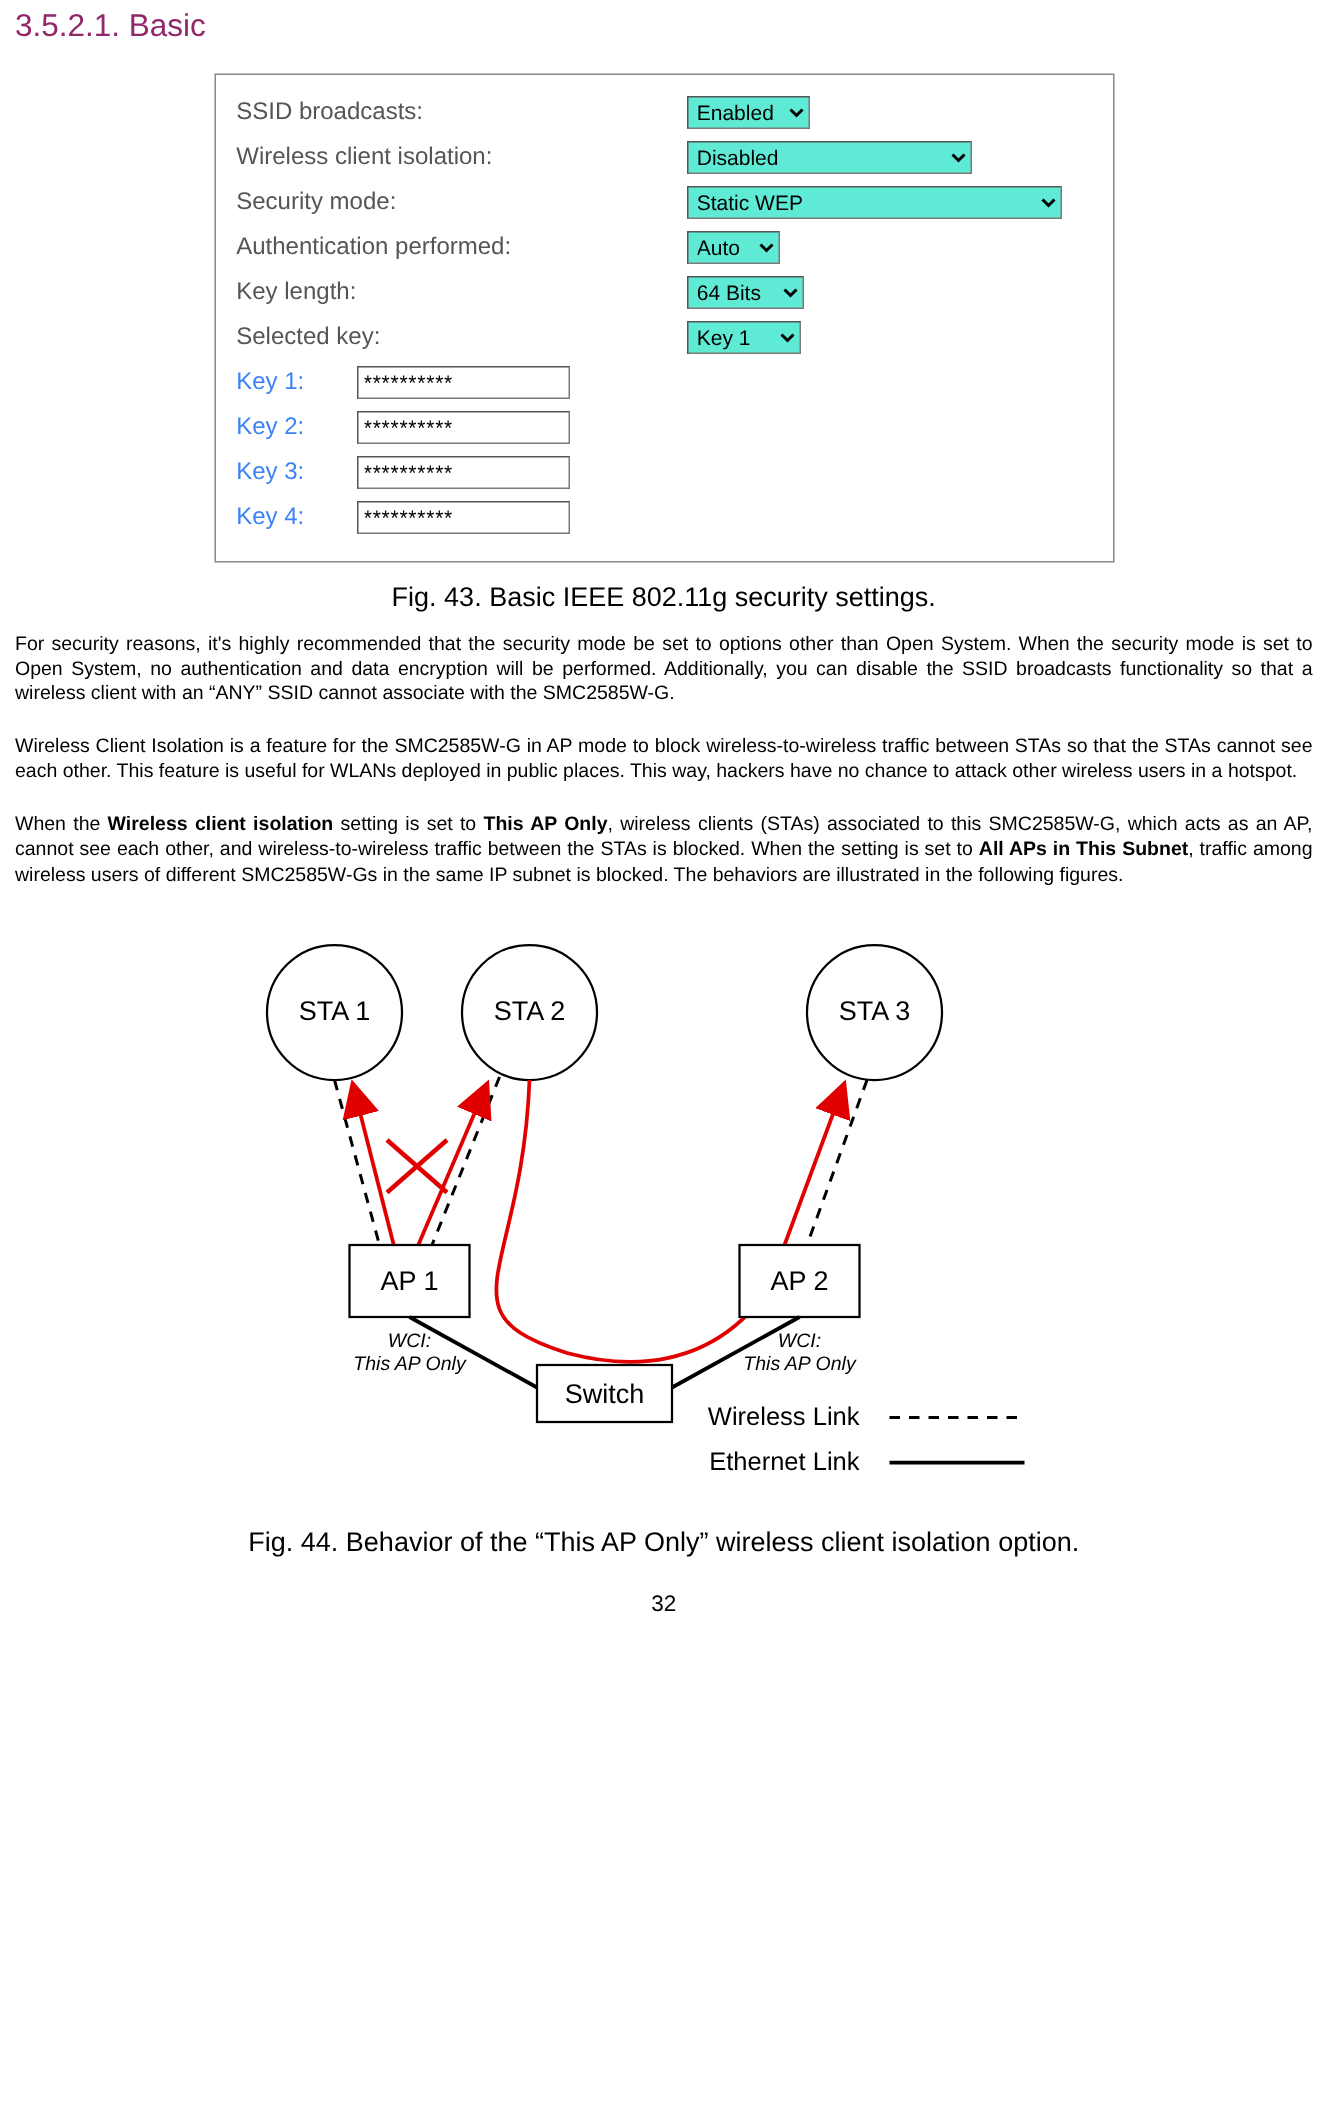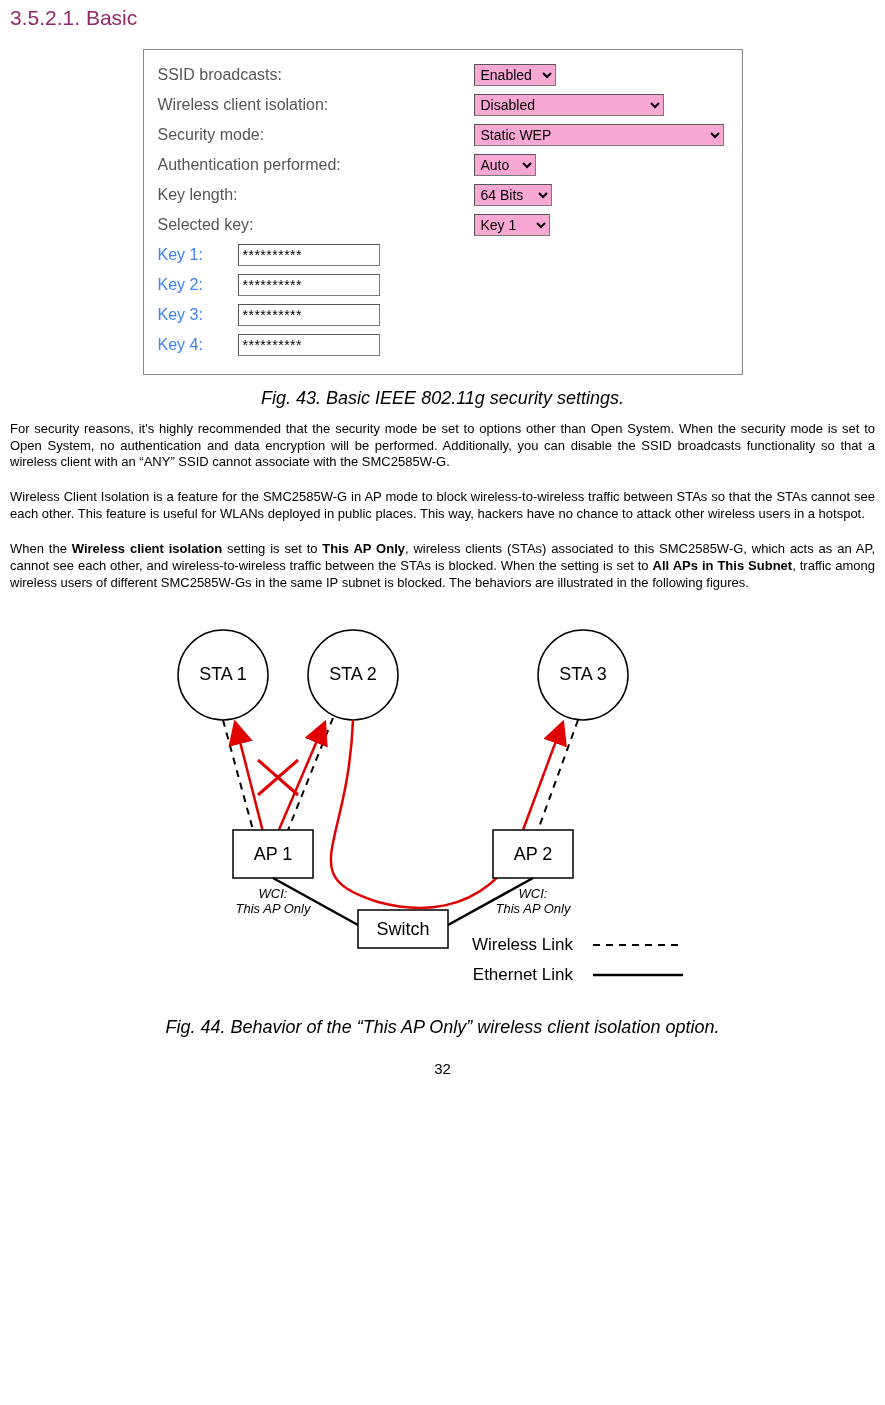--- a/index.html
+++ b/index.html
@@ -24,30 +24,29 @@
     padding: 10px 14px 14px 14px;
     font-family: Arial, sans-serif;
     font-size: 16px;
     color: #444;
     background: #fff;
   }
   .cfg-row {
     display: flex;
     align-items: center;
     height: 30px;
-    gap: 16px;
   }
   .cfg-label {
     width: 300px;
     color: #555;
   }
   .cfg-select {
     font-family: Arial, sans-serif;
     font-size: 14px;
-    background: #f9a8d4;
+    background: #5eead4;
     border: 1px solid #7a7a7a;
     border-top-color:#555; border-left-color:#555;
     height: 22px;
     padding: 0 2px;
   }
   .key-row { display:flex; align-items:center; height:30px; }
   .key-label { width: 80px; color:#3b82f6; }
   .key-input {
     font-family: Arial, sans-serif;
     font-size: 14px;
@@ -55,21 +54,20 @@
     height: 18px;
     border: 1px solid #7a7a7a;
     border-top-color:#555; border-left-color:#555;
     padding: 1px 4px;
     letter-spacing: 0.5px;
   }
   .caption {
     text-align: center;
     font-size: 18px;
     margin: 10px 0 10px 0;
-    font-style: italic;
   }
   .body-para {
     text-align: justify;
     font-size: 13px;
     margin: 0 0 18px 0;
   }
   .diagram-wrap {
     width: 640px;
     margin: 28px auto 10px auto;
   }

